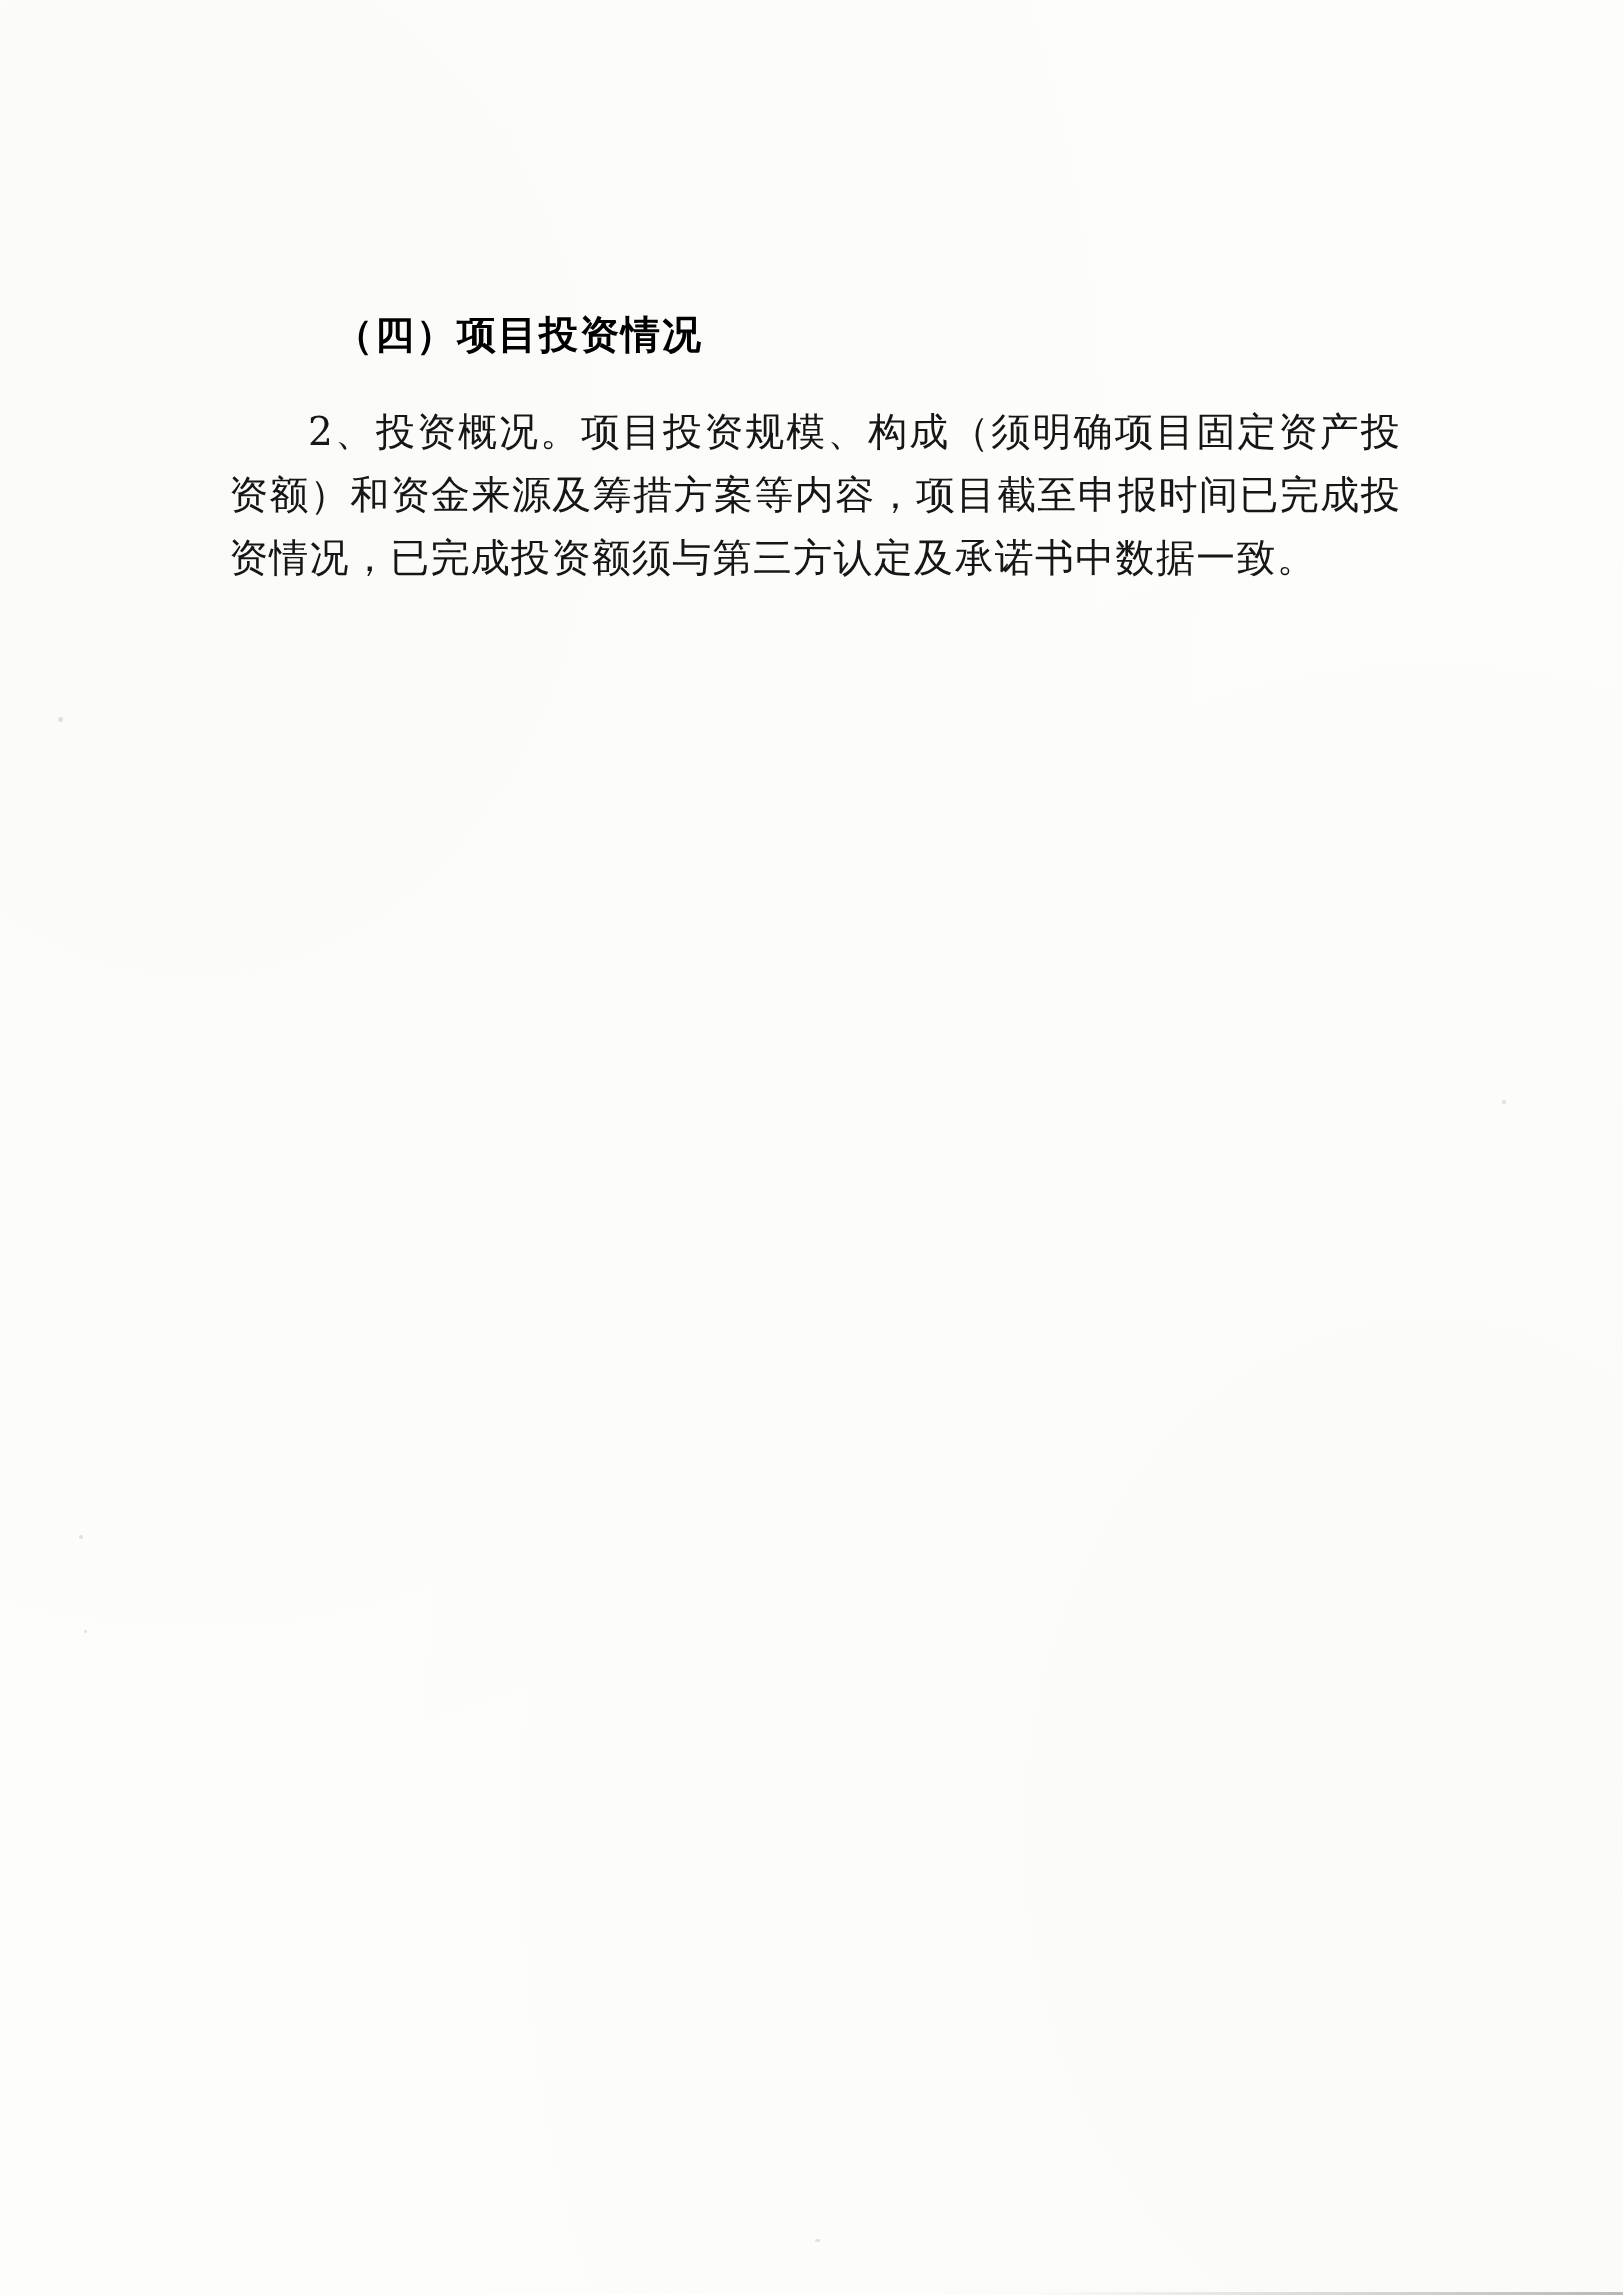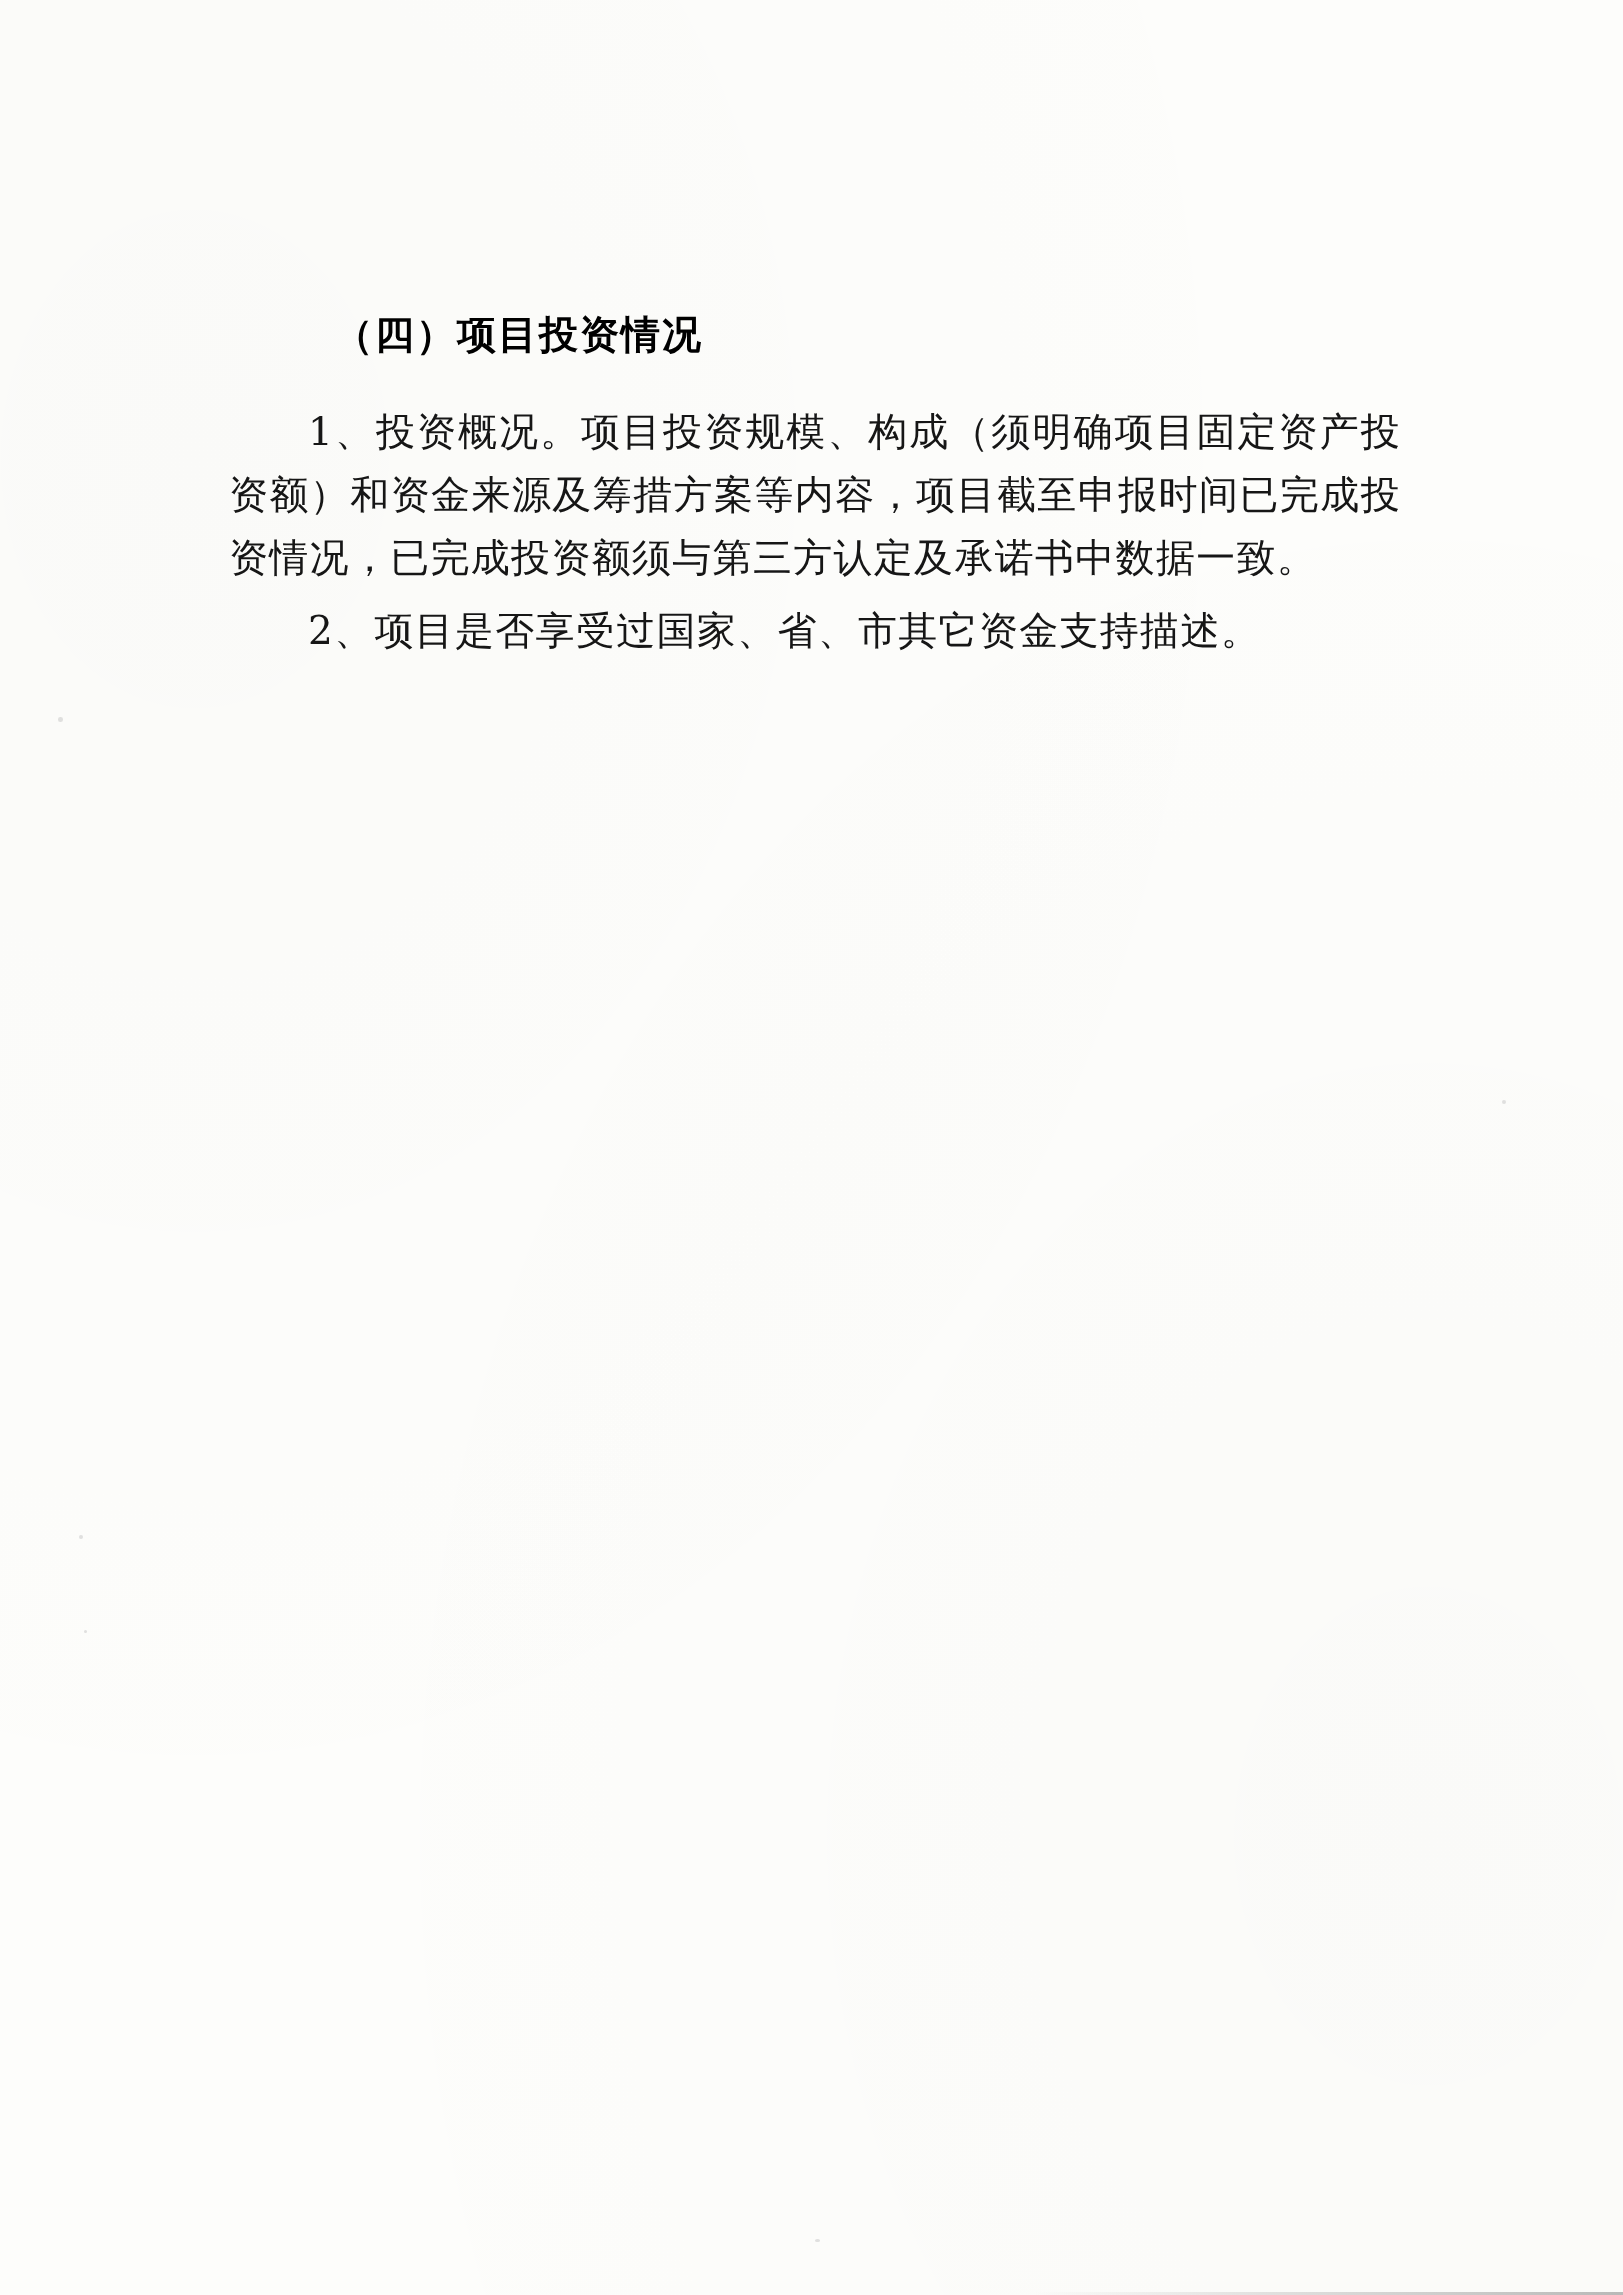--- a/index.html
+++ b/index.html
@@ -105,21 +105,20 @@
 
   <div class="speck s1"></div>
   <div class="speck s2"></div>
   <div class="speck s3"></div>
   <div class="speck s4"></div>
   <div class="speck s5"></div>
 
   <div class="content">
     <h2 class="heading">（四）项目投资情况</h2>
 
-    <p class="para">1、投资概况。项目投资规模、构成（须明确项目固定资产投资额）和资金来源及筹措方案等内容，项目截至申报时间已完成投资情况，已完成投资额须与第三方认定及承诺书中数据一致。</p>
+    <p class="para">2、投资概况。项目投资规模、构成（须明确项目固定资产投资额）和资金来源及筹措方案等内容，项目截至申报时间已完成投资情况，已完成投资额须与第三方认定及承诺书中数据一致。</p>
 
-    <p class="para last">2、项目是否享受过国家、省、市其它资金支持描述。</p>
   </div>
 
 
   <div class="edge-line"></div>
 </div>
 
 
 </body></html>

